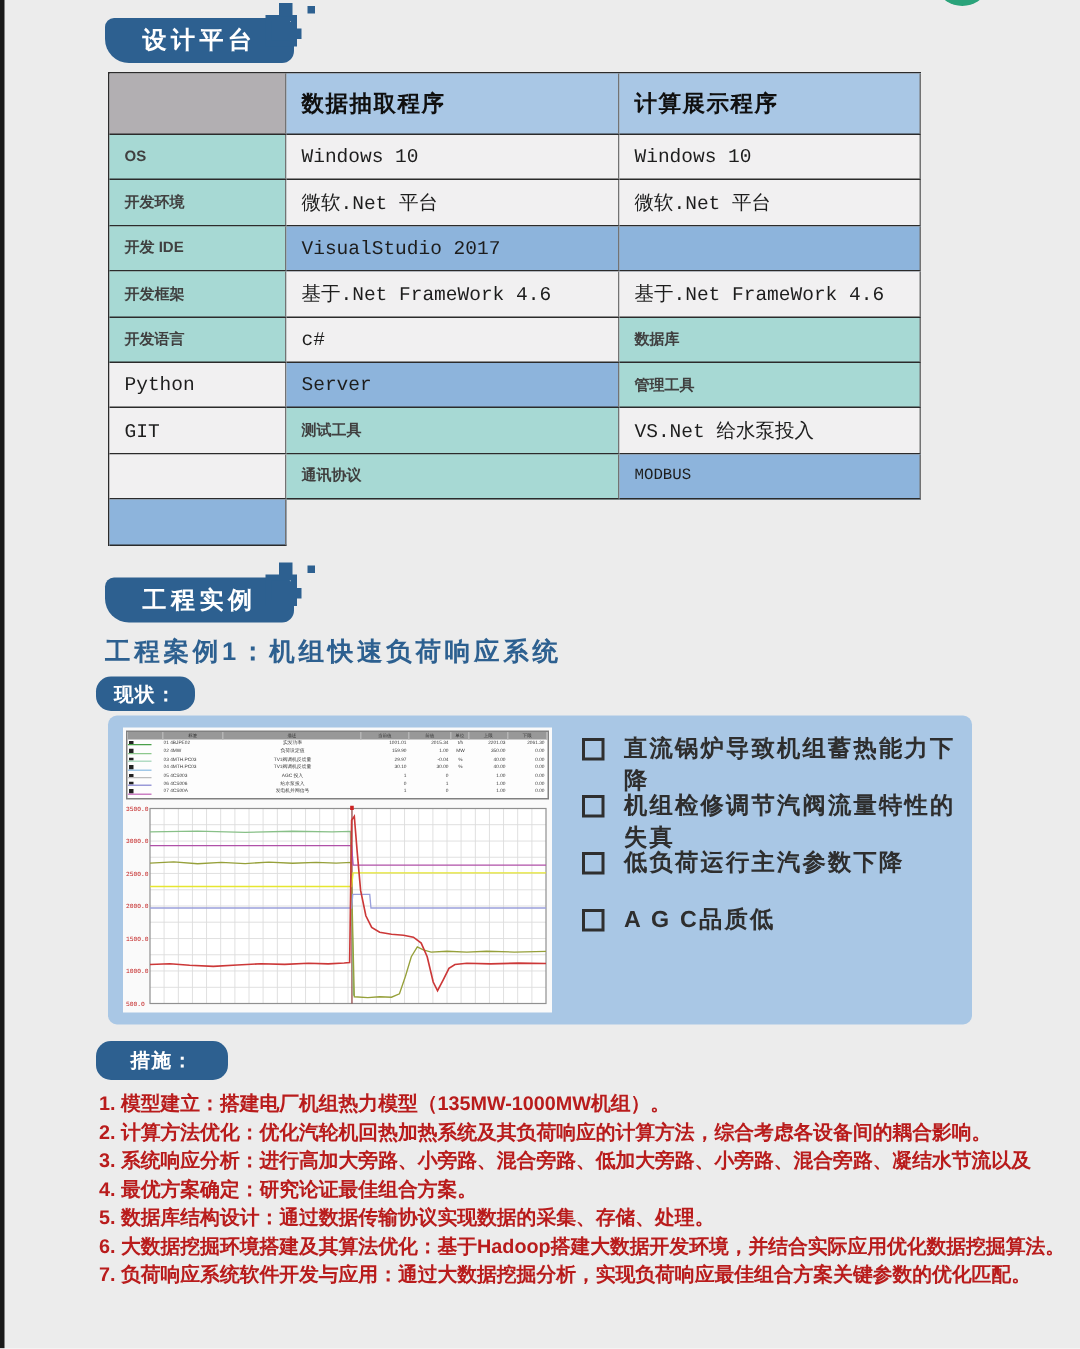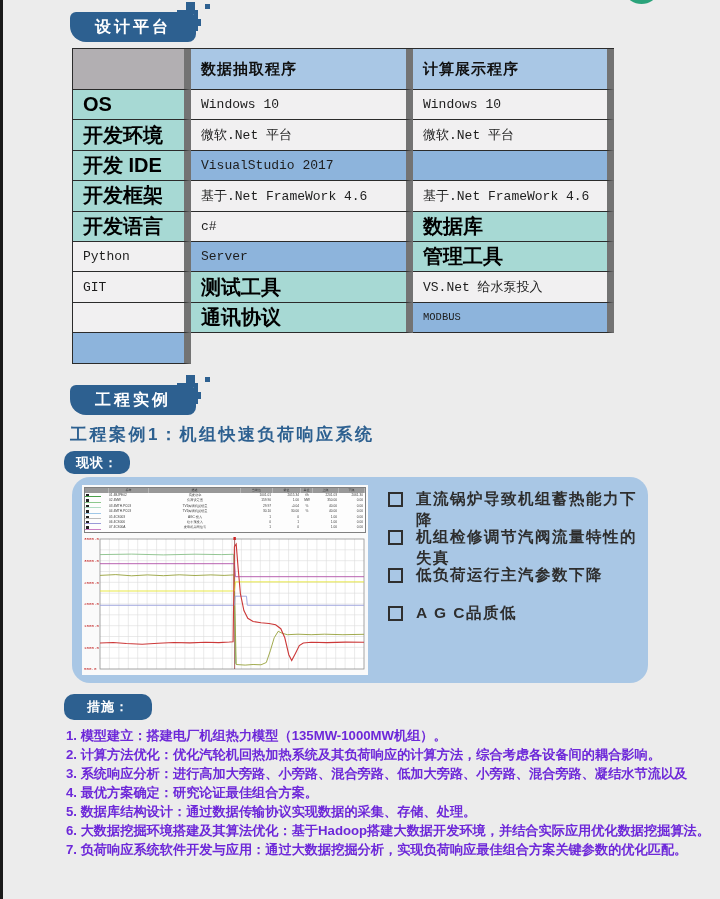--- a/index.html
+++ b/index.html
@@ -19,35 +19,35 @@
   .decor .hollow{position:absolute;width:13px;height:13px;border:4px solid #2d6090;background:transparent;left:0;top:8px;}
   .decor .s2{left:9px;top:0;width:9px;height:9px;}
   .decor .s3{left:17px;top:17px;width:7px;height:7px;}
   .decor .s4{left:28px;top:2px;width:5px;height:5px;}
 
   
   .ttable{position:absolute;left:72px;top:48px;width:541px;display:grid;
           grid-template-columns:118px 222px 201px;grid-template-rows:41px repeat(9,30.4px);
           border-top:1px solid #2b2b2b;border-left:1px solid #2b2b2b;box-sizing:content-box;}
   .tcell{display:flex;align-items:center;padding-left:10px;box-sizing:border-box;
-         border-right:7px solid #737373;border-bottom:1px solid #2b2b2b;overflow:hidden;}
+         border-right:1px solid #737373;border-bottom:1px solid #2b2b2b;overflow:hidden;}
   .c-gray{background:#b2afb2;}
   .c-hblue{background:#a9c7e5;}
   .c-teal{background:#a7d9d4;}
   .c-white{background:#f1f0f1;}
   .c-blue{background:#8db4dc;}
   .hfont{font-weight:bold;font-size:15px;color:#101010;letter-spacing:1px;}
-  .lfont{font-weight:bold;font-size:20px;color:#000000;}
+  .lfont{font-weight:bold;font-size:10px;color:#404040;}
   .vfont{font-family:"Liberation Mono","DejaVu Sans Mono",monospace;font-size:13px;color:#1d1d1d;}
   .vsmall{font-size:10.5px;}
 
   
   .case-title{position:absolute;left:70px;top:423px;font-size:17px;font-weight:bold;
               color:#2d6090;letter-spacing:2.5px;}
-  .panel{position:absolute;left:72px;top:477px;width:576px;height:206px;background:#a9c7e5;border-radius:18px;}
+  .panel{position:absolute;left:72px;top:477px;width:576px;height:206px;background:#a9c7e5;border-radius:6px;}
   .chartbox{position:absolute;left:10px;top:8px;width:286px;height:190px;background:#fafafa;}
   .legendbox{position:absolute;left:2px;top:2px;width:280px;height:44px;border:1px solid #808080;
              background:#fdfdfd;overflow:hidden;}
   .leg-h{display:flex;height:5px;background:#989898;}
   .leg-h span{display:block;height:100%;border-right:1px solid #b5b5b5;font-size:3px;color:#2e2e2e;
               overflow:hidden;text-align:center;line-height:5px;box-sizing:border-box;}
   .leg-r{display:flex;height:5.4px;align-items:center;}
   .leg-r span{display:block;font-size:3.2px;color:#3a3a3a;overflow:hidden;white-space:nowrap;
               line-height:5.4px;box-sizing:border-box;}
   .swatch{display:flex;align-items:center;}
@@ -56,21 +56,21 @@
   .trend{position:absolute;left:1px;top:52px;}
 
   
   .bullets{position:absolute;left:316px;top:12px;width:250px;}
   .bullet-row{display:flex;align-items:flex-start;height:38px;}
   .bullet-sq{width:11px;height:11px;border:2.5px solid #2f2f2f;margin:3px 13px 0 0;flex:none;}
   .bullet-tx{font-size:15.5px;font-weight:bold;color:#2e2e2e;letter-spacing:1.5px;}
 
   
   .measures{position:absolute;left:66px;top:726px;width:644px;}
-  .m-line{font-size:13.2px;font-weight:bold;color:#6d28d9;line-height:19px;white-space:nowrap;}
+  .m-line{font-size:13.2px;font-weight:bold;color:#b91c1c;line-height:19px;white-space:nowrap;}
   .m-indent{padding-left:113px;}
 </style>
 </head>
 <body>
 
 <div id="stage">
   <div class="edge-stripe"></div>
   <div class="green-dot"></div>
 
   <div class="badge-lg" style="left:70px;top:12px;">

